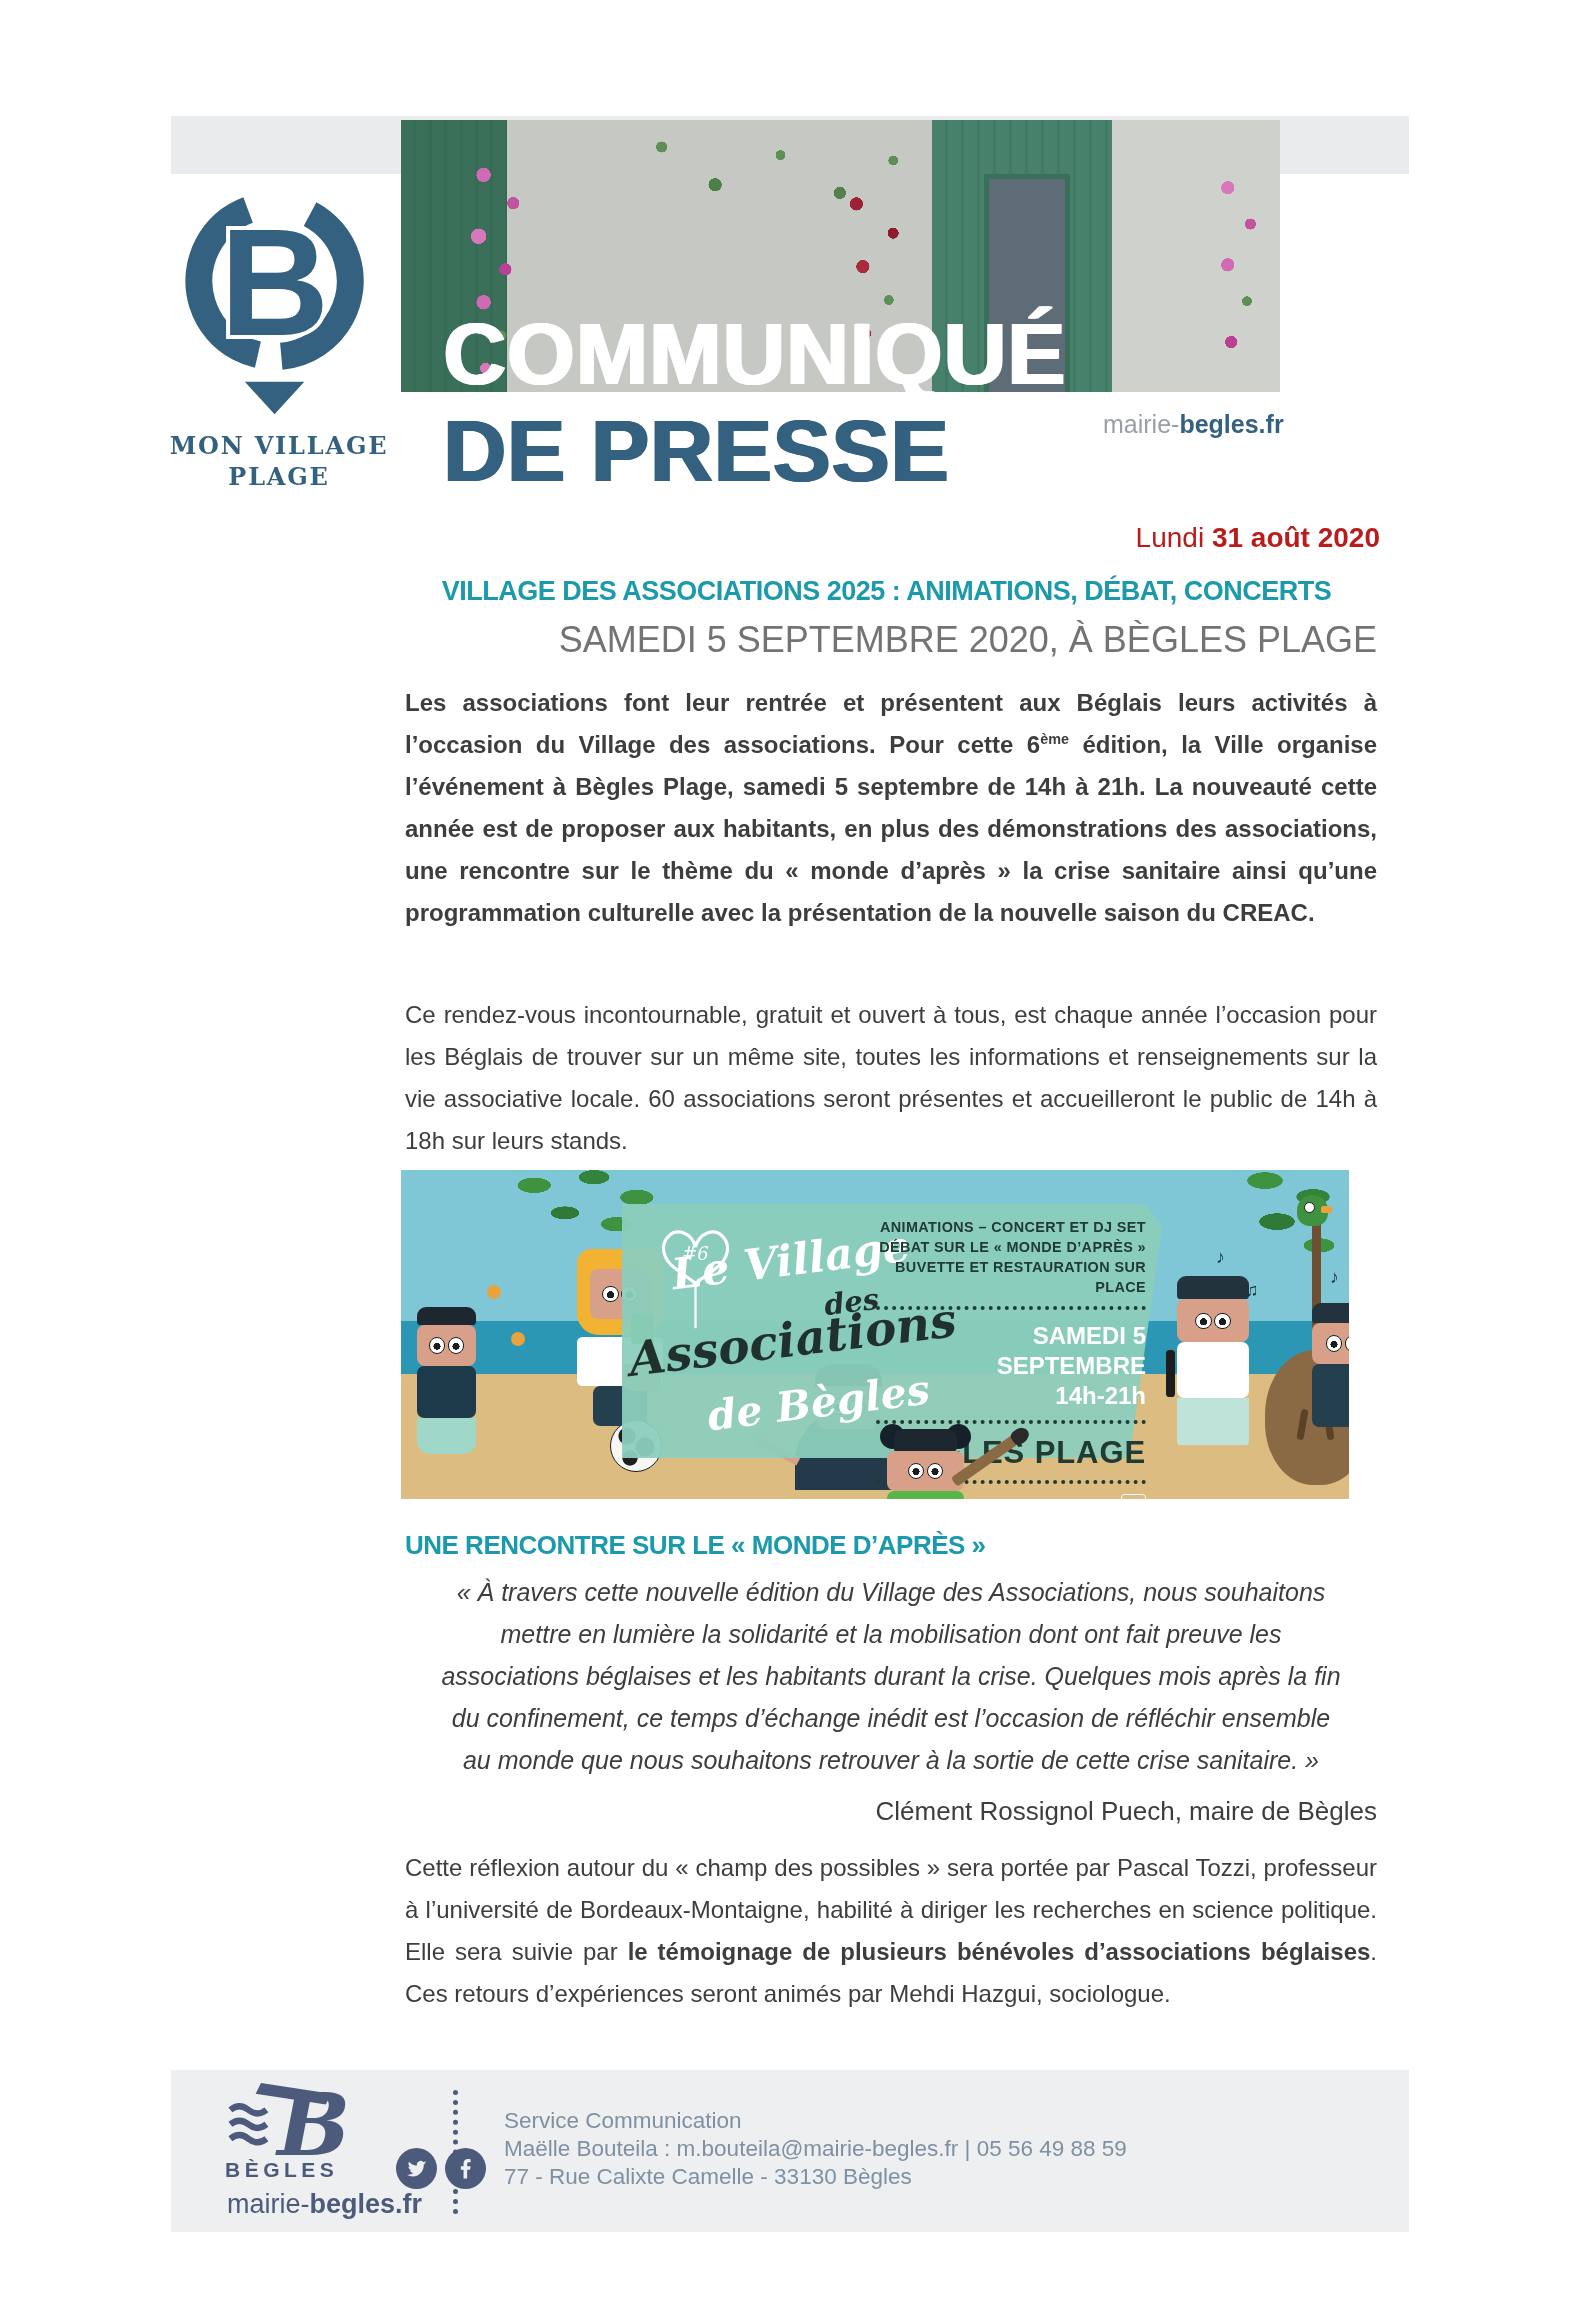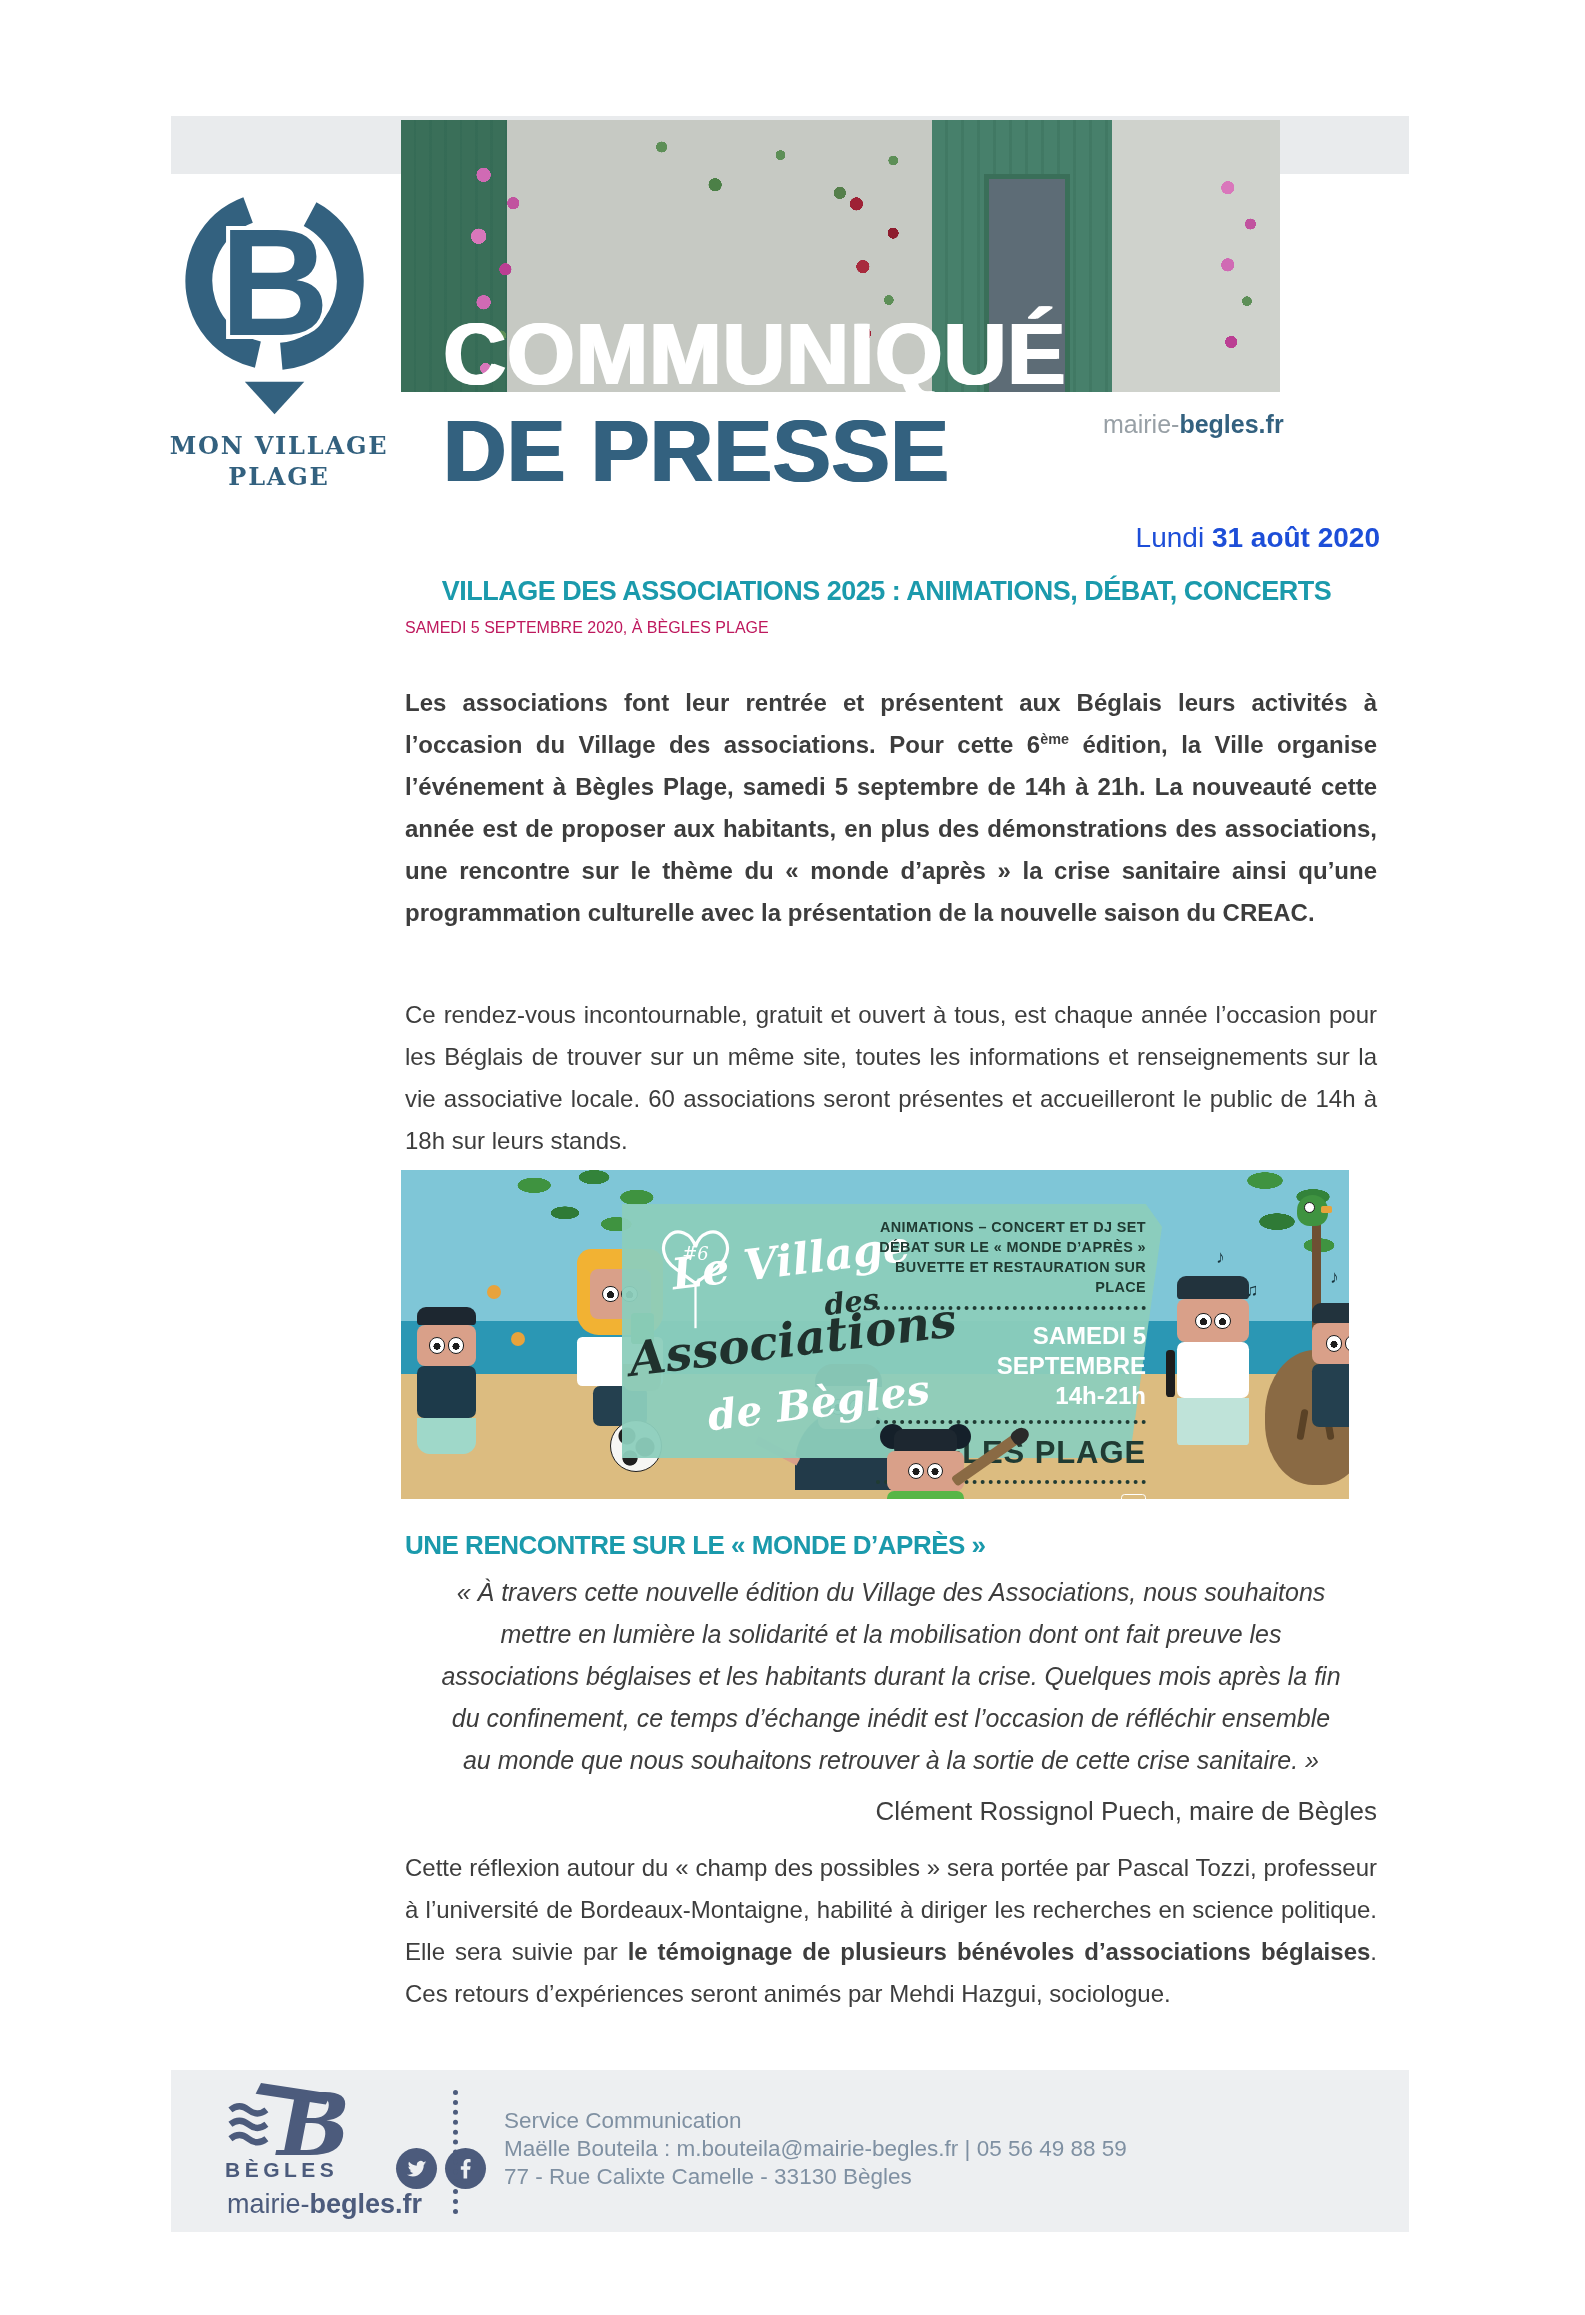--- a/index.html
+++ b/index.html
@@ -24,26 +24,26 @@
   .window{position:absolute;background:#5d6c76;border:5.4px solid #3a6f59;}
   .bloom{position:absolute;}
   .hero-word1{position:absolute;left:443px;top:310px;font-size:87px;font-weight:700;letter-spacing:0.9px;color:#ffffff;line-height:1;
               text-shadow:1.8px 0 currentColor,-0.9px 0 currentColor;white-space:nowrap;}
   .hero-word2{position:absolute;left:443px;top:407px;font-size:87px;font-weight:700;letter-spacing:0.9px;color:#33617f;line-height:1;
               text-shadow:1.8px 0 currentColor,-0.9px 0 currentColor;white-space:nowrap;}
   .hero-site{position:absolute;left:1103px;top:410px;font-size:25px;color:#98a0a6;white-space:nowrap;}
   .hero-site b{color:#33617f;}
 
   
-  .dateline{position:absolute;right:206px;top:522px;font-size:28px;color:#1d4ed8;}
+  .dateline{position:absolute;right:206px;top:522px;font-size:28px;color:#b91c1c;}
   .dateline b{font-weight:700;}
   .title{position:absolute;left:387px;top:576px;width:999px;text-align:center;color:#1b9aac;
          font-weight:700;font-size:27px;letter-spacing:-0.5px;white-space:nowrap;}
-  .subtitle{position:absolute;left:405px;top:619px;width:972px;text-align:left;color:#be185d;
-            font-size:16px;letter-spacing:0;}
+  .subtitle{position:absolute;left:405px;top:619px;width:972px;text-align:right;color:#737373;
+            font-size:36px;letter-spacing:0;}
 
   
   .para{position:absolute;left:405px;width:972px;text-align:justify;font-size:24px;line-height:42px;color:#3d3d3d;}
   .para.bold{font-weight:700;}
   .para sup{font-size:60%;line-height:0;}
 
   
   .banner{position:absolute;left:401px;top:1170px;width:948px;height:329px;overflow:hidden;
           background:linear-gradient(#7fc6d7 0 46%,#2b97b4 46% 62%,#dcbc80 62% 100%);}
   .leaves{position:absolute;}

